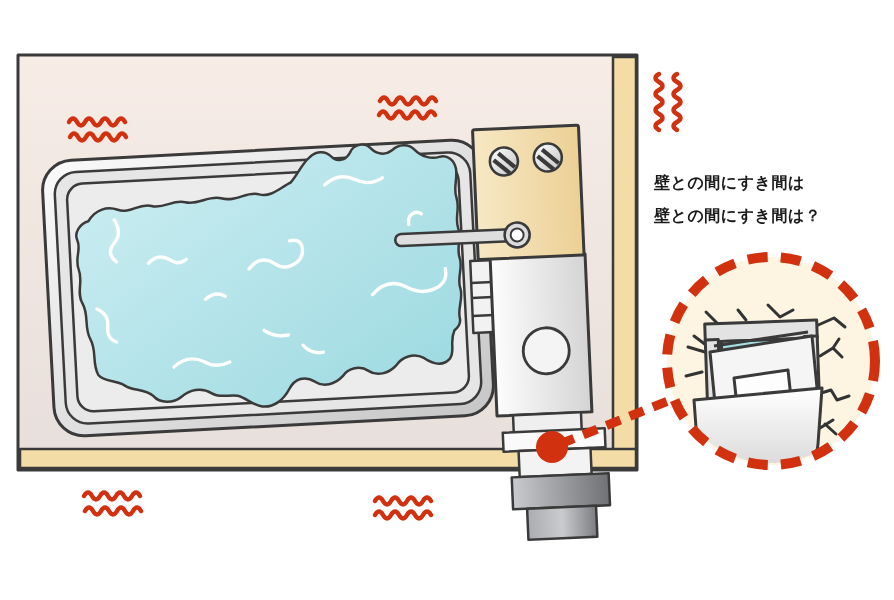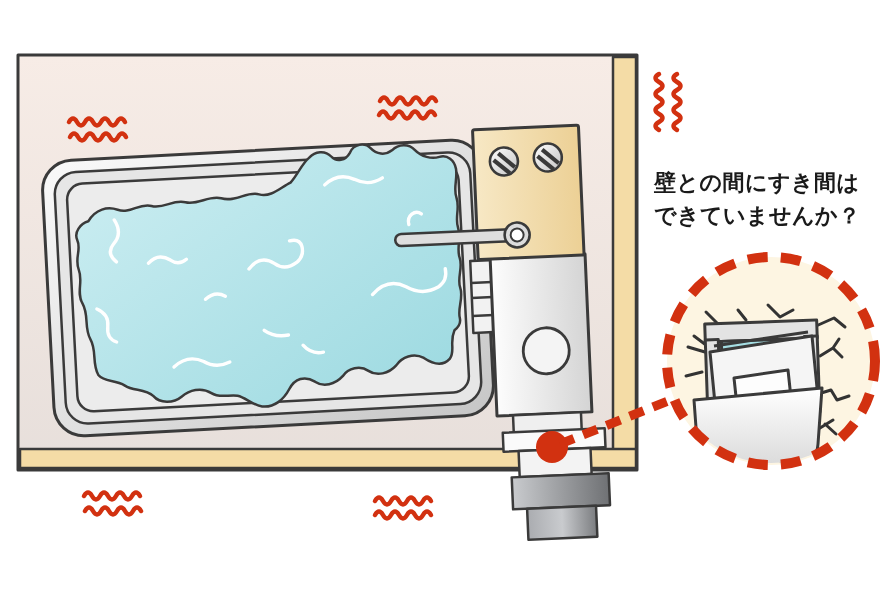--- a/index.html
+++ b/index.html
@@ -3,21 +3,21 @@
 <meta charset="utf-8">
 <style>
   html,body{margin:0;padding:0;background:#ffffff;}
   .stage{
     position:relative;width:894px;height:600px;overflow:hidden;
     background:#ffffff;font-family:"Liberation Sans","DejaVu Sans",sans-serif;
   }
   .stage svg{position:absolute;left:0;top:0;}
   .caption{
     position:absolute;left:654px;top:166px;width:236px;
-    font-size:22px;font-weight:700;line-height:33px;color:#1a1a1a;
+    font-size:16px;font-weight:700;line-height:33px;color:#1a1a1a;
     letter-spacing:0.5px;white-space:nowrap;
   }
   .caption span{display:block;}
 </style>
 </head>
 <body>
 
 <div class="stage">
 <svg width="894" height="600" viewBox="0 0 894 600">
   <defs>
@@ -190,15 +190,15 @@
     </g>
     <g>
       <use href="#sq-h" x="375" y="501"></use>
           <use href="#sq-h" x="375" y="515"></use>
     </g>
   </g>
 </svg>
 
 <div class="caption">
   <span>壁との間にすき間は</span>
-  <span>できていませんか？</span>
+  <span>壁との間にすき間は？</span>
 </div>
 </div>
 
 </body></html>

